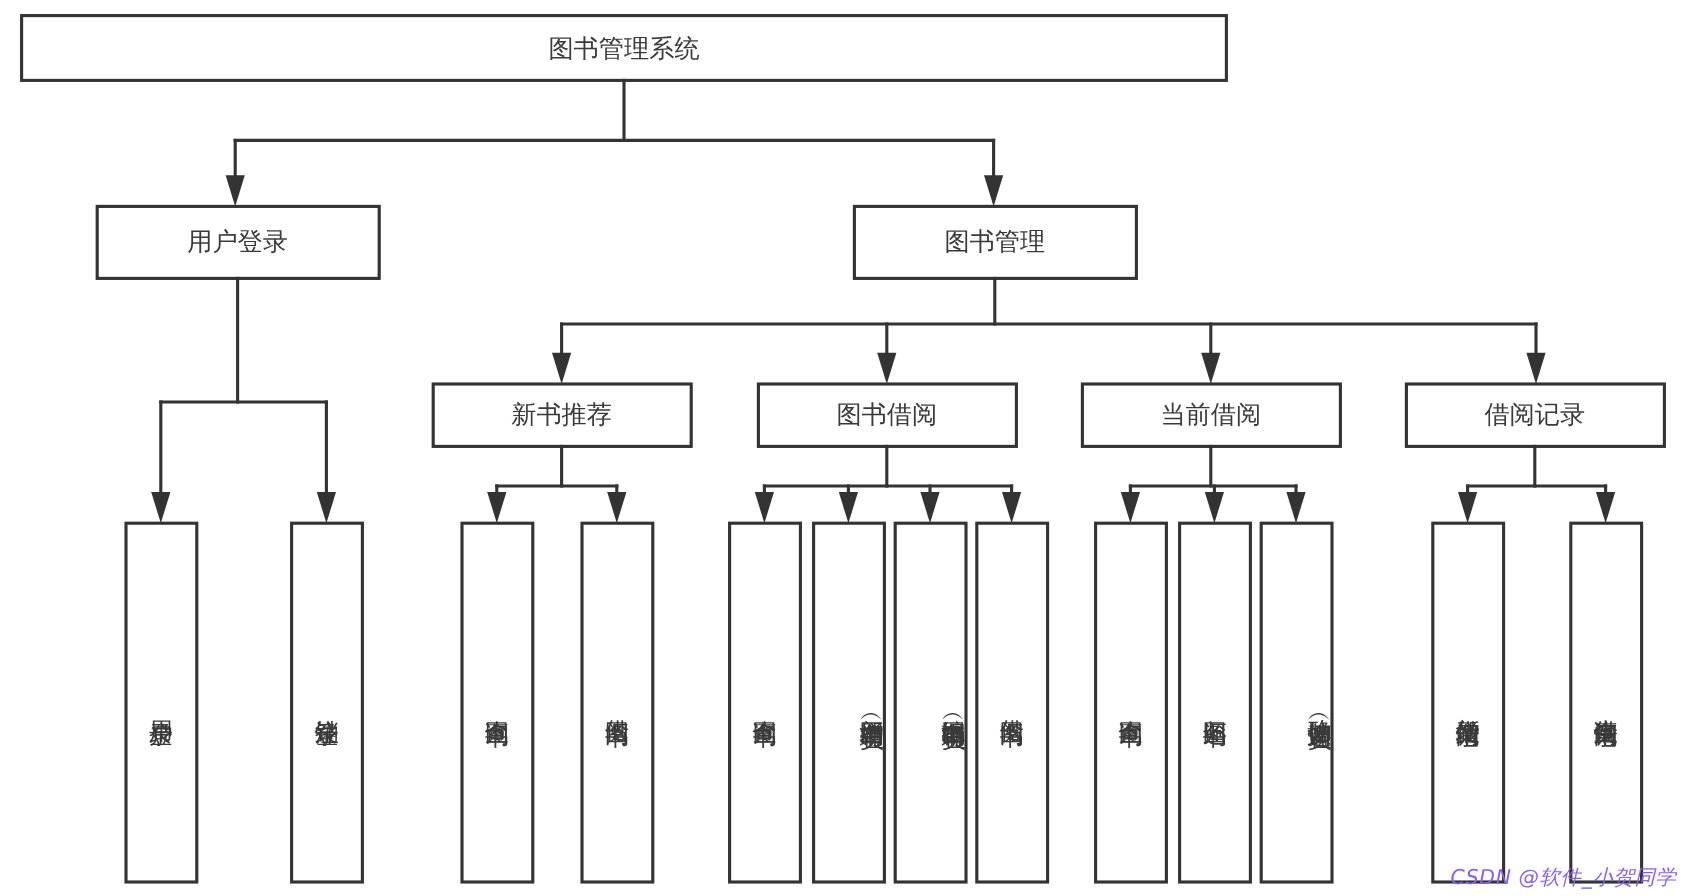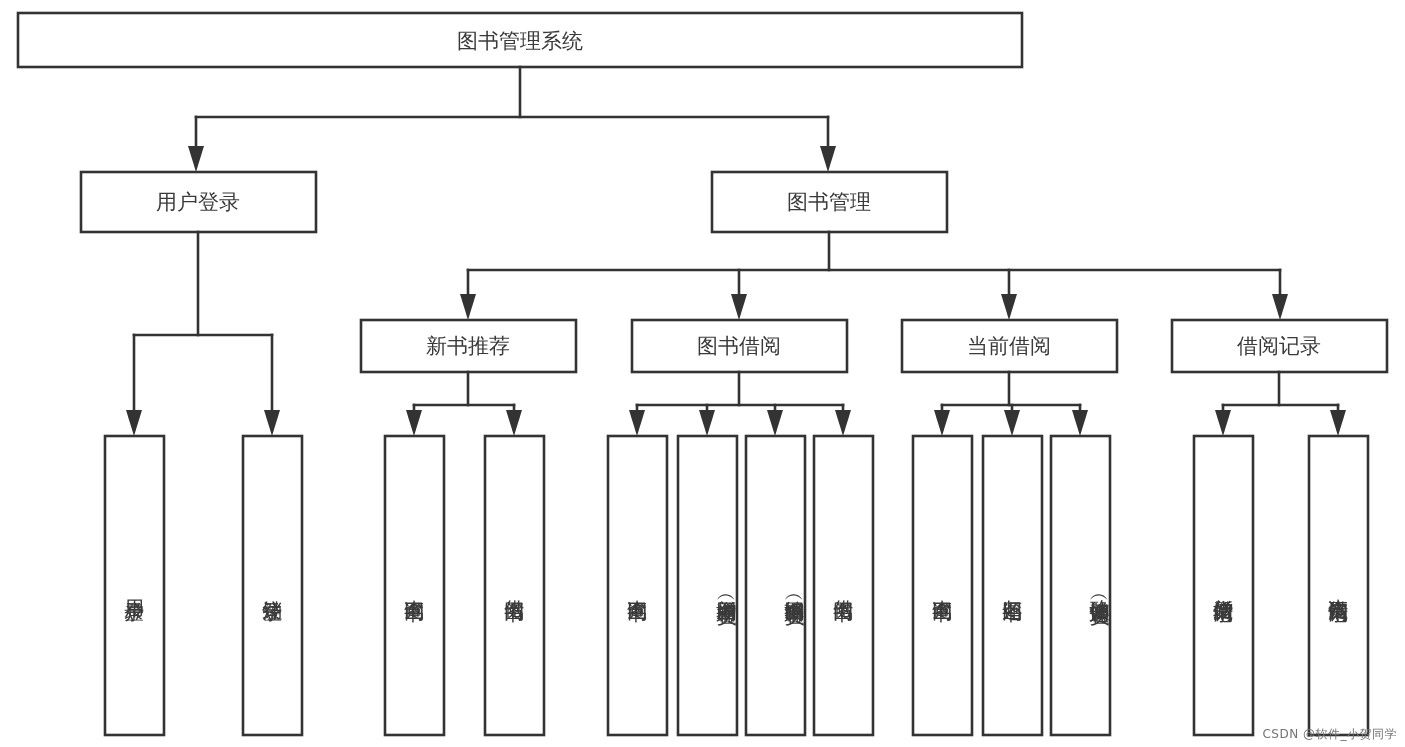--- a/index.html
+++ b/index.html
@@ -63,24 +63,25 @@
     align-items: center;
     justify-content: center;
     white-space: nowrap;
     pointer-events: none;
   }
   .watermark {
     position: absolute;
     right: 8px;
     bottom: 4px;
     font-family: "DejaVu Sans", "Liberation Sans", sans-serif;
-    font-size: 12px;
-    color: #737373;
+    font-size: 17px;
+    color: #8b5cf6;
     white-space: nowrap;
     letter-spacing: 0.5px;
+    font-style: italic;
   }
 </style>
 </head>
 <body>
 
 <div id="diagram-root">
 
   <svg id="diagram-svg" viewBox="0 0 1405 747">
 
     <g>

